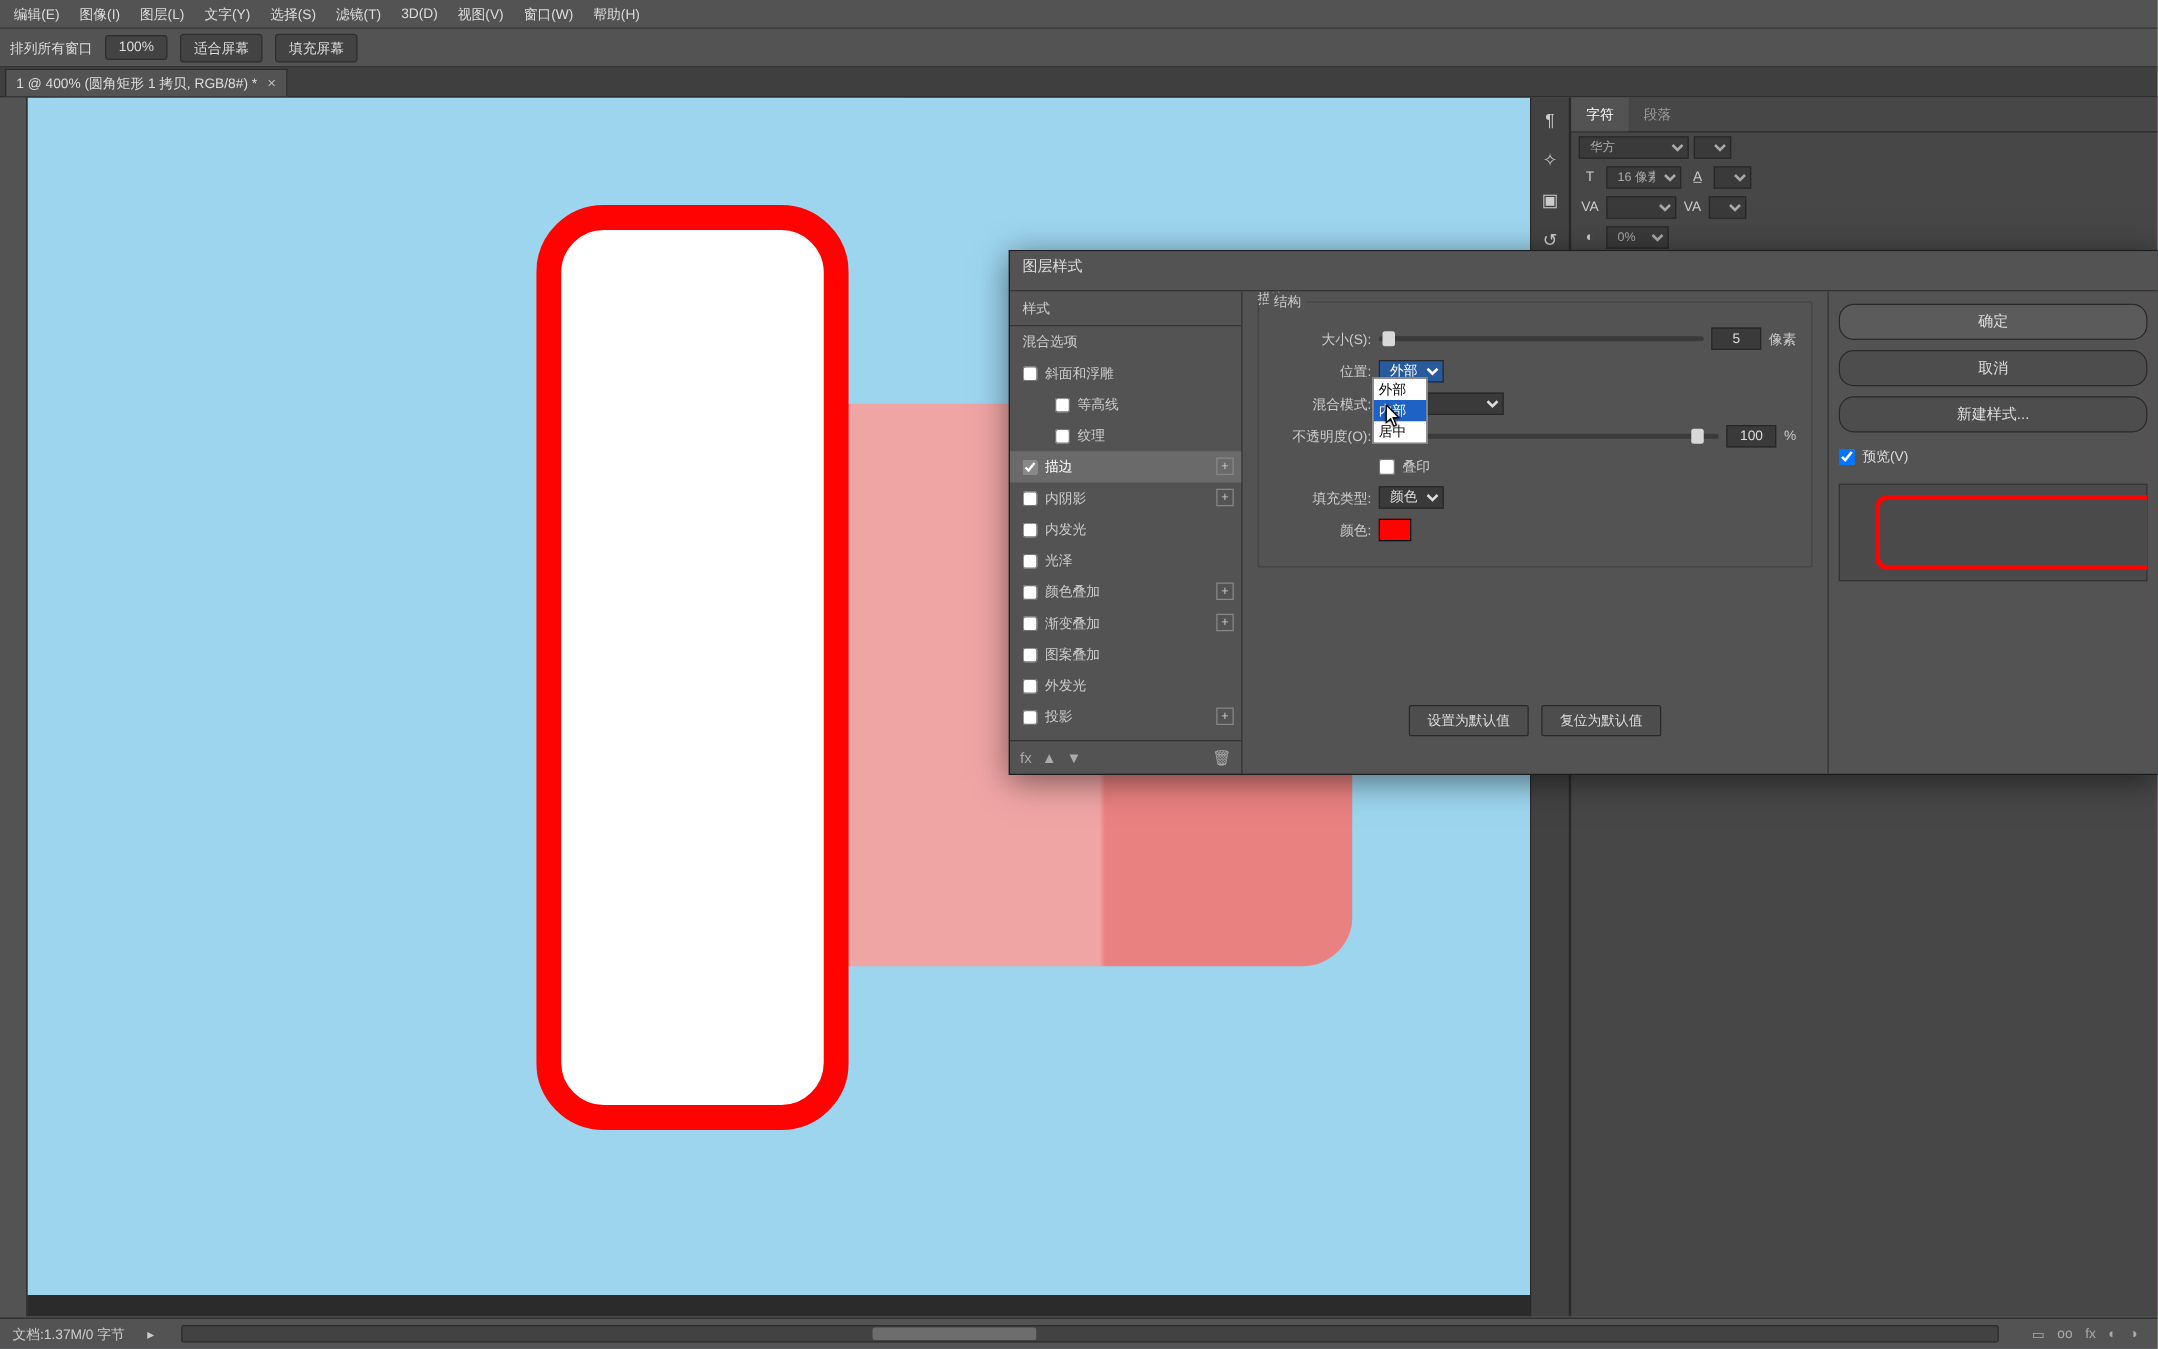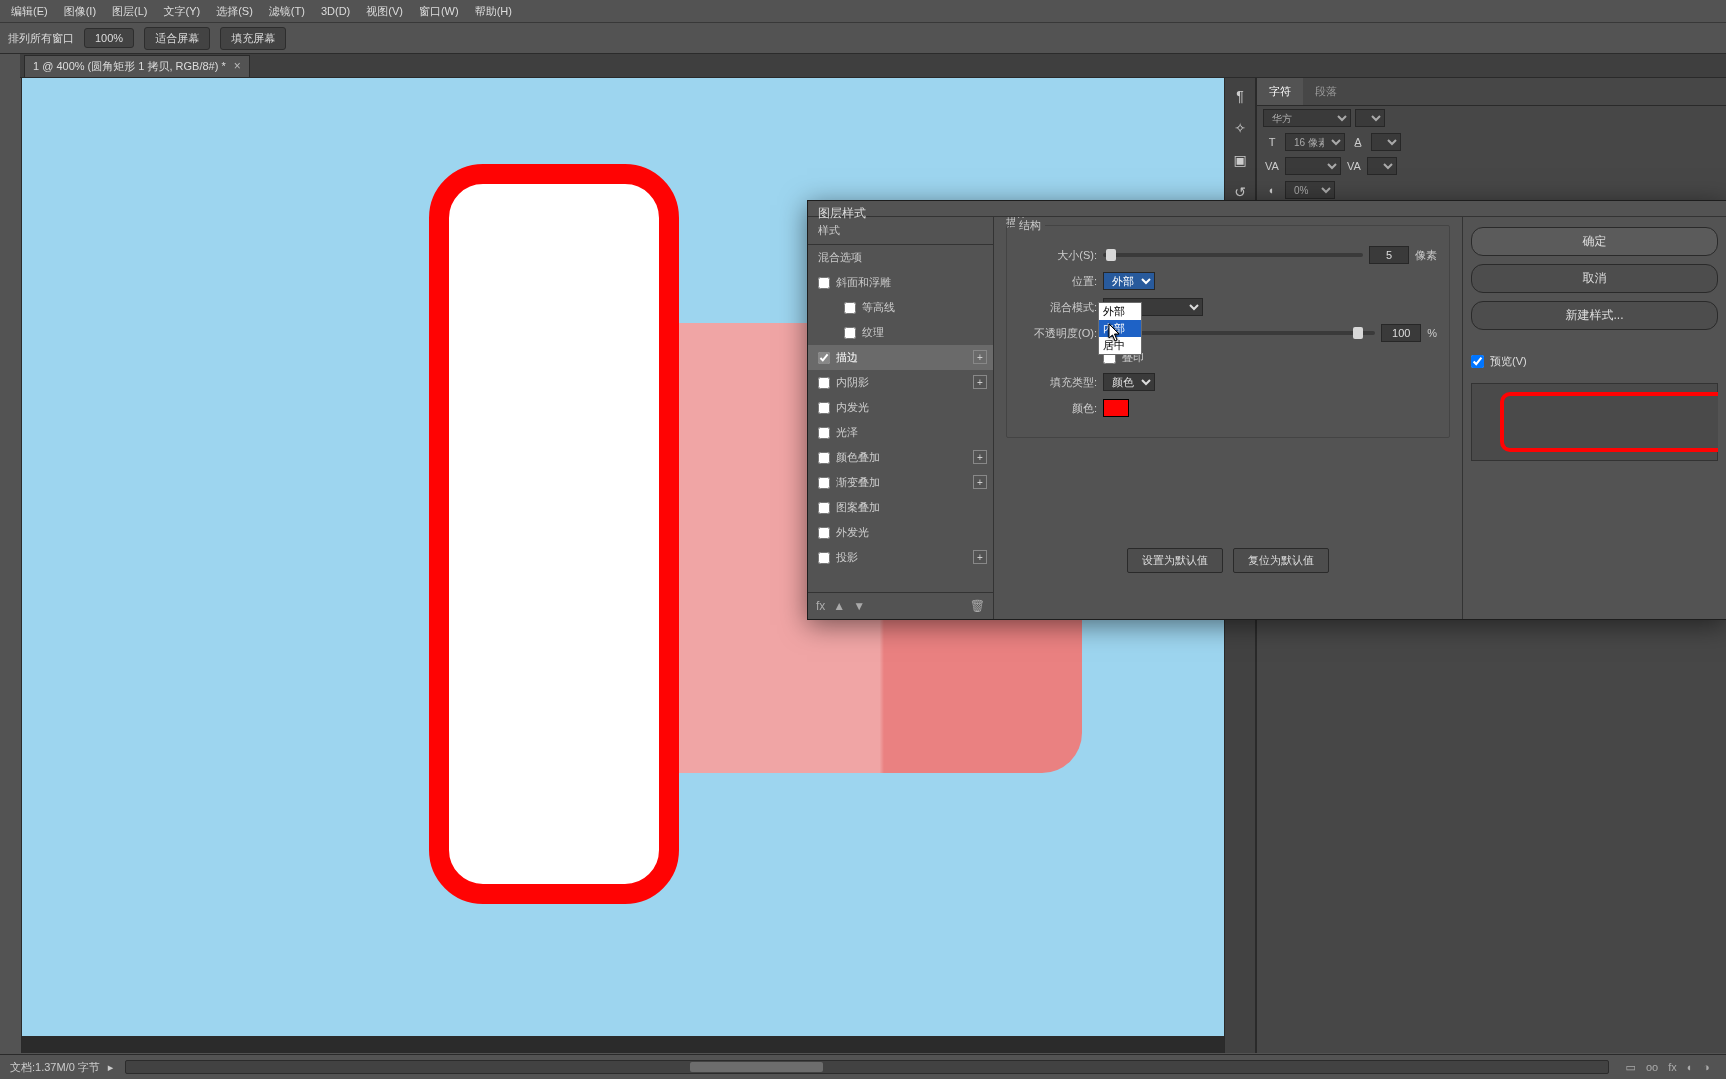--- a/index.html
+++ b/index.html
@@ -8,21 +8,21 @@
 
 .menubar { height:22px; background:#535353; display:flex; align-items:center; padding:0 4px; gap:2px; }
 .menubar span { padding:3px 7px; cursor:default; color:#ddd; font-size:11px; }
 
 
 .optbar { height:32px; background:#535353; border-top:1px solid #383838; border-bottom:1px solid #2b2b2b; display:flex; align-items:center; padding:0 8px; gap:10px; }
 .optbar .btn { background:#434343; border:1px solid #2d2d2d; padding:3px 10px; color:#ddd; font-size:11px; border-radius:3px; }
 .optbar .lbl { color:#ddd; font-size:11px; }
 
 
-.tabrow { height:24px; background:#3f3f3f; border-bottom:1px solid #2a2a2a; display:flex; align-items:center;margin-left:20px; }
+.tabrow { height:24px; background:#3f3f3f; border-bottom:1px solid #2a2a2a; display:flex; align-items:center; }
 .doctab { height:22px; background:#535353; border:1px solid #2a2a2a; border-bottom:none; padding:2px 8px; margin-left:4px; display:flex; align-items:center; gap:8px; color:#ddd; font-size:11px; }
 .doctab .x { color:#bbb; font-size:12px; }
 
 
 .ruler-h { height:18px; background:#535353; border-bottom:1px solid #2a2a2a; position:relative; overflow:hidden; font-size:8px; color:#bbb; margin-left:22px; margin-right:502px; }
 .ruler-h span { position:absolute; top:3px; border-left:1px solid #888; height:12px; padding-left:2px; }
 
 
 .workspace { position:absolute; left:0; top:78px; right:0; bottom:26px; display:flex; }
 .ruler-v { width:22px; background:#535353; border-right:1px solid #2a2a2a; }
@@ -38,21 +38,21 @@
 .charpanel { flex:1; background:#474747; border-left:1px solid #2a2a2a; padding:0; }
 .charpanel .tabs { display:flex; border-bottom:1px solid #2a2a2a; }
 .charpanel .tabs span { padding:6px 12px; font-size:11px; color:#999; }
 .charpanel .tabs span.act { color:#fff; background:#535353; }
 .charpanel .row { display:flex; align-items:center; gap:4px; padding:3px 6px; }
 .charpanel select,.charpanel input[type=text]{ background:#3a3a3a; border:1px solid #272727; color:#aaa; font-size:10px; height:18px; padding:0 4px; }
 .charpanel .ico2 { width:18px; height:18px; display:flex; align-items:center; justify-content:center; color:#ccc; font-size:11px; }
 
 
 .dialog { position:absolute; left:807px; top:200px; width:920px; height:420px; background:#535353; border:1px solid #1d1d1d; box-shadow:0 5px 25px rgba(0,0,0,.5); display:flex; flex-direction:column; }
-.dialog .title { height:16px; background:#535353; border-bottom:1px solid #333; padding:4px 10px; color:#ddd; font-size:12px; }
+.dialog .title { height:32px; background:#535353; border-bottom:1px solid #333; padding:4px 10px; color:#ddd; font-size:12px; }
 .dialog .body { flex:1; display:flex; }
 .dlg-left { width:186px; border-right:1px solid #333; display:flex; flex-direction:column; }
 .dlg-left .head { padding:6px 10px; color:#ccc; font-size:11px; border-bottom:1px solid #333; }
 .dlg-left .item { padding:5px 8px 5px 10px; display:flex; align-items:center; gap:6px; color:#ccc; font-size:11px; position:relative; }
 .dlg-left .item.sel { background:#6a6a6a; color:#fff; }
 .dlg-left .item.indent { padding-left:36px;align-items:center; }
 .dlg-left .item input[type=checkbox]{ accent-color:#888; width:12px; height:12px; }
 .dlg-left .item .plus { position:absolute; right:6px; top:5px; width:14px; height:14px; border:1px solid #888; color:#ccc; font-size:10px; display:flex; align-items:center; justify-content:center; }
 .dlg-left .foot { margin-top:auto; padding:6px 8px; display:flex; gap:8px; align-items:center; border-top:1px solid #333; color:#aaa; }
 .dlg-left .foot .sp { flex:1; }
@@ -73,26 +73,26 @@
 
 .dropdown-open { position:absolute; left:1098px; top:302px; width:44px; background:#fff; border:1px solid #6c6c6c; font-size:11px; z-index:50; }
 .dropdown-open div { padding:1px 4px; color:#000; }
 .dropdown-open div.hl { background:#1e62c6; color:#fff; }
 .cursor-arrow { position:absolute; left:1108px; top:324px; width:14px; height:18px; z-index:60; }
 .cursor-arrow svg { width:14px; height:18px; filter:drop-shadow(0 0 1px rgba(0,0,0,.8)); }
 
 .dlg-right { width:264px; padding:10px 8px; display:flex; flex-direction:column; gap:8px; border-left:1px solid #333; }
 .dlg-right button { background:#4d4d4d; border:1px solid #2a2a2a; color:#ddd; padding:5px 0; font-size:12px; border-radius:12px; }
 .dlg-right button.primary { background:#5b5b5b; }
-.dlg-right .prevck { display:flex; align-items:center; gap:6px; font-size:11px; color:#ddd; margin-top:16px; }
+.dlg-right .prevck { display:flex; align-items:center; gap:6px; font-size:11px; color:#ddd; margin-top:4px; }
 .dlg-right .preview { margin-top:6px; height:78px; background:#4a4a4a; position:relative; border:1px solid #333; }
 .dlg-right .preview .inner { position:absolute; left:28px; top:8px; right:-1px; bottom:8px; border:4px solid #ff0303; border-right:none; border-radius:10px 0 0 10px; background:#4a4a4a; }
 
 
-.statusbar { position:absolute; left:0; right:0; bottom:0; height:25px; background:#535353; border-top:1px solid #2a2a2a; display:flex; align-items:center; padding:0 10px; color:#ccc; font-size:11px; gap:8px; }
+.statusbar { position:absolute; left:0; right:0; bottom:0; height:25px; background:#535353; border-top:1px solid #2a2a2a; display:flex; align-items:center; padding:0 10px; color:#ccc; font-size:11px; gap:18px; }
 .statusbar .scroll-track { flex:1; height:14px; background:#424242; border:1px solid #2b2b2b; border-radius:2px; position:relative; margin-left:4px; }
 .statusbar .scroll-track .stthumb { position:absolute; left:38%; width:9%; top:1px; bottom:1px; background:#6d6d6d; border-radius:2px; }
 .statusbar .iconstrip { display:flex; gap:10px; margin-left:8px; margin-right:6px; color:#aaa; }
 .statusbar .iconstrip span { font-size:11px; }
 </style>
 </head>
 <body>
 
 <div class="menubar">
   <span>编辑(E)</span>

